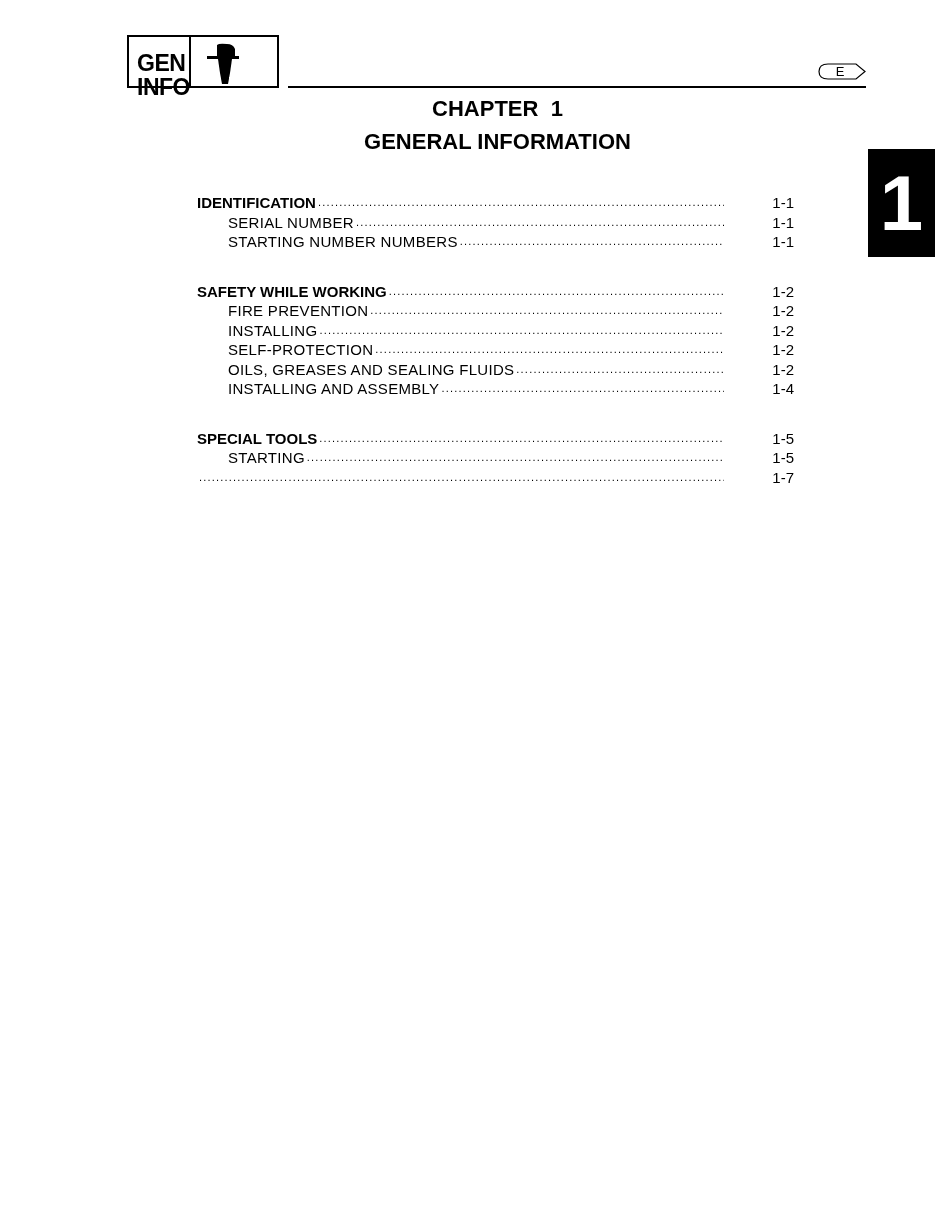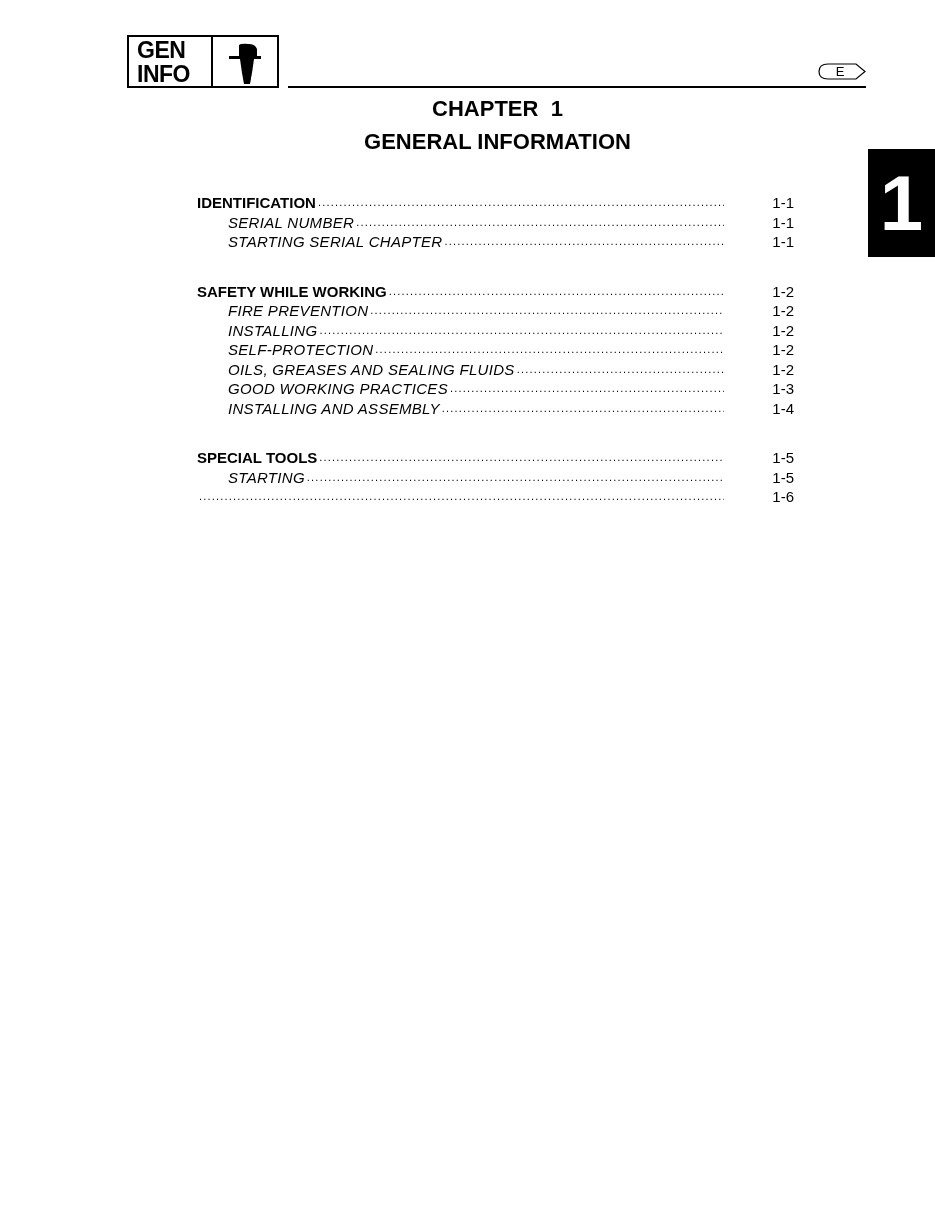--- a/index.html
+++ b/index.html
@@ -20,28 +20,28 @@
       position: absolute;
       left: 127px;
       top: 35px;
       width: 152px;
       height: 53px;
       border: 2px solid #000;
       box-sizing: border-box;
       display: flex;
     }
     .badge-text {
-      width: 84px;
+      width: 62px;
       border-right: 2px solid #000;
       box-sizing: border-box;
       font-weight: bold;
       font-size: 23px;
       line-height: 24px;
       padding-left: 8px;
-      padding-top: 1px;
+      padding-top: 14px;
       letter-spacing: -0.5px;
     }
     .badge-icon {
       flex: 1;
       position: relative;
     }
     .badge-icon svg {
       position: absolute;
       left: 16px;
       top: 6px;
@@ -109,21 +109,21 @@
     }
     .toc-section { margin-bottom: 30px; }
     .toc-row {
       display: flex;
       align-items: center;
       height: 19.5px;
       font-size: 15px;
       line-height: 19.5px;
     }
     .toc-row.major .label { font-weight: bold; }
-    .toc-row.minor .label { padding-left: 31px; letter-spacing: 0.3px; font-style: italic; }
+    .toc-row.minor .label { padding-left: 31px; letter-spacing: 0.3px; }
     .label { white-space: nowrap; }
     .dots {
       flex: 1;
       overflow: hidden;
       white-space: nowrap;
       margin: 0 2px;
       font-size: 11px;
       letter-spacing: 1.2px;
     }
     .dots::after {
@@ -181,21 +181,21 @@
       <span class="label">IDENTIFICATION</span>
       <span class="dots"></span>
       <span class="page">1-1</span>
     </div>
     <div class="toc-row minor">
       <span class="label">SERIAL NUMBER</span>
       <span class="dots"></span>
       <span class="page">1-1</span>
     </div>
     <div class="toc-row minor">
-      <span class="label">STARTING SERIAL CHAPTER</span>
+      <span class="label">STARTING NUMBER NUMBERS</span>
       <span class="dots"></span>
       <span class="page">1-1</span>
     </div>
   </div>
 
   <div class="toc-section">
     <div class="toc-row major">
       <span class="label">SAFETY WHILE WORKING</span>
       <span class="dots"></span>
       <span class="page">1-2</span>
@@ -214,40 +214,35 @@
       <span class="label">SELF-PROTECTION</span>
       <span class="dots"></span>
       <span class="page">1-2</span>
     </div>
     <div class="toc-row minor">
       <span class="label">OILS, GREASES AND SEALING FLUIDS</span>
       <span class="dots"></span>
       <span class="page">1-2</span>
     </div>
     <div class="toc-row minor">
-      <span class="label">GOOD WORKING PRACTICES</span>
-      <span class="dots"></span>
-      <span class="page">1-3</span>
-    </div>
-    <div class="toc-row minor">
       <span class="label">INSTALLING AND ASSEMBLY</span>
       <span class="dots"></span>
       <span class="page">1-4</span>
     </div>
   </div>
 
   <div class="toc-section">
     <div class="toc-row major">
       <span class="label">SPECIAL TOOLS</span>
       <span class="dots"></span>
       <span class="page">1-5</span>
     </div>
     <div class="toc-row minor">
       <span class="label">STARTING</span>
       <span class="dots"></span>
       <span class="page">1-5</span>
     </div>
     <div class="toc-row minor">
       <span class="dots"></span>
-      <span class="page">1-6</span>
+      <span class="page">1-7</span>
     </div>
   </div>
 </div>
 
 </body></html>

